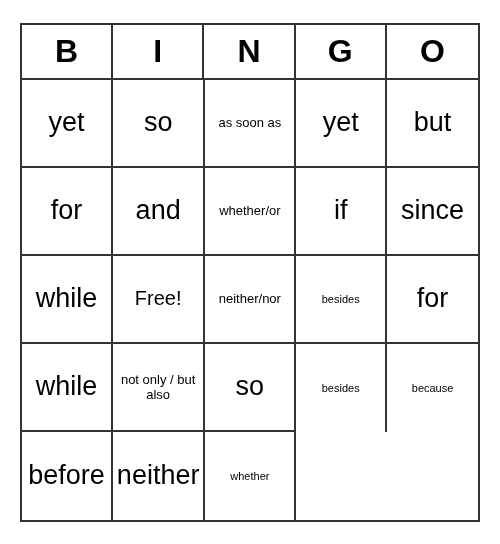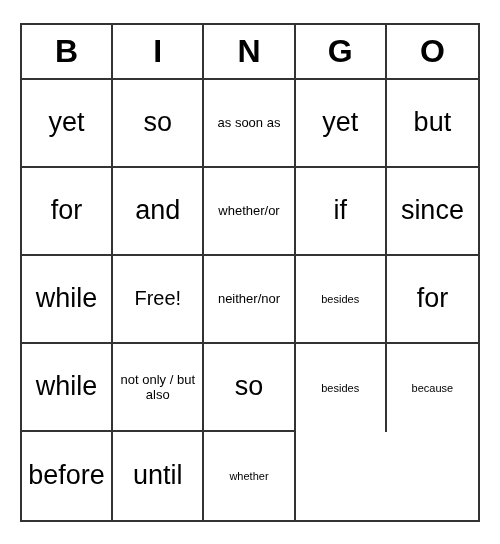--- a/index.html
+++ b/index.html
@@ -93,16 +93,16 @@
       <div class="cell free">Free!</div>
       <div class="cell small-text">neither/nor</div>
       <div class="cell medium-text">besides</div>
       <div class="cell large-text">for</div>
       <div class="cell large-text">while</div>
       <div class="cell small-text">not only / but also</div>
       <div class="cell large-text">so</div>
       <div class="cell medium-text">besides</div>
       <div class="cell medium-text">because</div>
       <div class="cell large-text">before</div>
-      <div class="cell large-text">until</div>
+      <div class="cell large-text">neither</div>
       <div class="cell medium-text">whether</div>
     </div>
 </div>
 
 </body></html>

